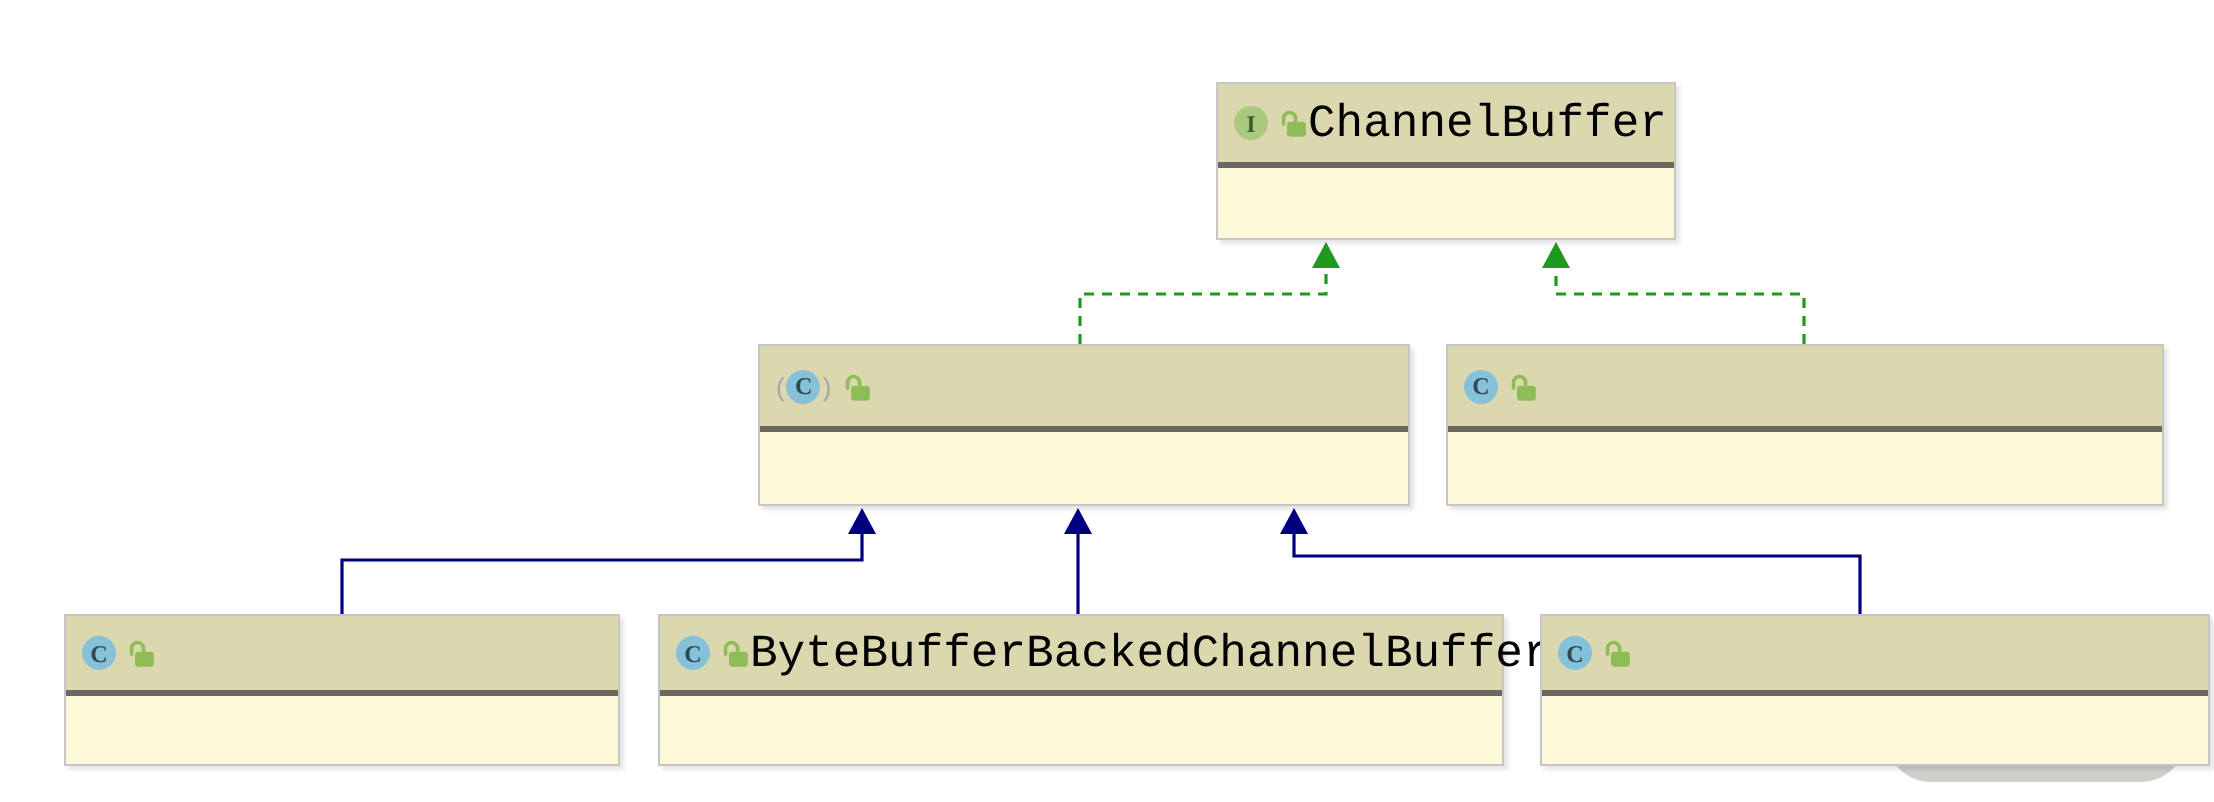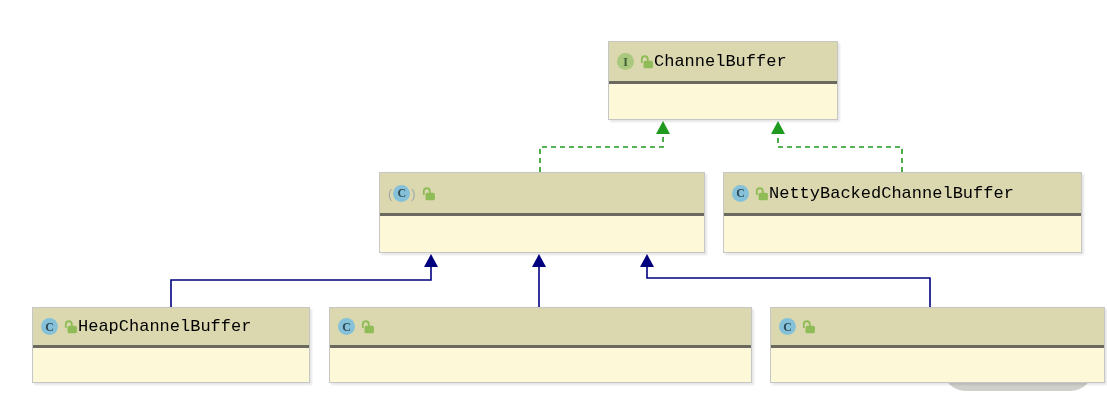--- a/index.html
+++ b/index.html
@@ -13,23 +13,23 @@
     position:absolute;box-sizing:border-box;
     border:1px solid #c6c6c6;background:#fdf8d8;
     box-shadow:2px 2px 2px rgba(0,0,0,0.10);
   }
   .node-header{
     box-sizing:border-box;display:flex;align-items:center;
     background:#dbd8b0;border-bottom:3px solid #69695f;
     padding:0 8px;
   }
   .node-label{
-    flex:1;text-align:left;
+    flex:1;text-align:center;
     font-family:"Liberation Mono","DejaVu Sans Mono",monospace;
-    font-size:17px;color:#000000;white-space:nowrap;
+    font-size:23px;color:#000000;white-space:nowrap;
     padding-right:6px;
   }
   .icon-wrap{display:flex;align-items:center;gap:1px;}
   .icon-circle{
     width:17px;height:17px;border-radius:50%;
     display:flex;align-items:center;justify-content:center;
     font-family:"Liberation Serif",serif;font-weight:700;font-size:12px;
     line-height:1;flex:none;
   }
   .node.interface .icon-circle{background:#aac87e;color:#3f5e33;}
@@ -103,54 +103,53 @@
 
         <span class="icon-circle">
           <span class="icon-letter">C</span>
         </span>
 
         <svg class="lock-icon" width="15" height="15" viewBox="0 0 14 14">
           <path d="M2.6 7.6 V4.9 a2.8 2.8 0 0 1 5.6 0 V6" fill="none" stroke="#8fbc57" stroke-width="1.7" stroke-linecap="round"></path>
           <rect x="4.2" y="6.4" width="8.8" height="7" rx="1.6" fill="#8fbc57"></rect>
         </svg>
       </span>
-      <span class="node-label">NettyBackedChannelBuffer</span>
     </div>
     <div class="node-body"></div>
   </div>
     <div class="node class" style="left: 32px; top: 307px; width: 278px; height: 76px;">
     <div class="node-header" style="height: 40px;">
       <span class="icon-wrap">
 
         <span class="icon-circle">
           <span class="icon-letter">C</span>
         </span>
 
         <svg class="lock-icon" width="15" height="15" viewBox="0 0 14 14">
           <path d="M2.6 7.6 V4.9 a2.8 2.8 0 0 1 5.6 0 V6" fill="none" stroke="#8fbc57" stroke-width="1.7" stroke-linecap="round"></path>
           <rect x="4.2" y="6.4" width="8.8" height="7" rx="1.6" fill="#8fbc57"></rect>
         </svg>
       </span>
-      <span class="node-label">HeapChannelBuffer</span>
     </div>
     <div class="node-body"></div>
   </div>
     <div class="node class" style="left: 329px; top: 307px; width: 423px; height: 76px;">
     <div class="node-header" style="height: 40px;">
       <span class="icon-wrap">
 
         <span class="icon-circle">
           <span class="icon-letter">C</span>
         </span>
 
         <svg class="lock-icon" width="15" height="15" viewBox="0 0 14 14">
           <path d="M2.6 7.6 V4.9 a2.8 2.8 0 0 1 5.6 0 V6" fill="none" stroke="#8fbc57" stroke-width="1.7" stroke-linecap="round"></path>
           <rect x="4.2" y="6.4" width="8.8" height="7" rx="1.6" fill="#8fbc57"></rect>
         </svg>
       </span>
+      <span class="node-label">ByteBufferBackedChannelBuffer</span>
     </div>
     <div class="node-body"></div>
   </div>
     <div class="node class" style="left: 770px; top: 307px; width: 335px; height: 76px;">
     <div class="node-header" style="height: 40px;">
       <span class="icon-wrap">
 
         <span class="icon-circle">
           <span class="icon-letter">C</span>
         </span>

